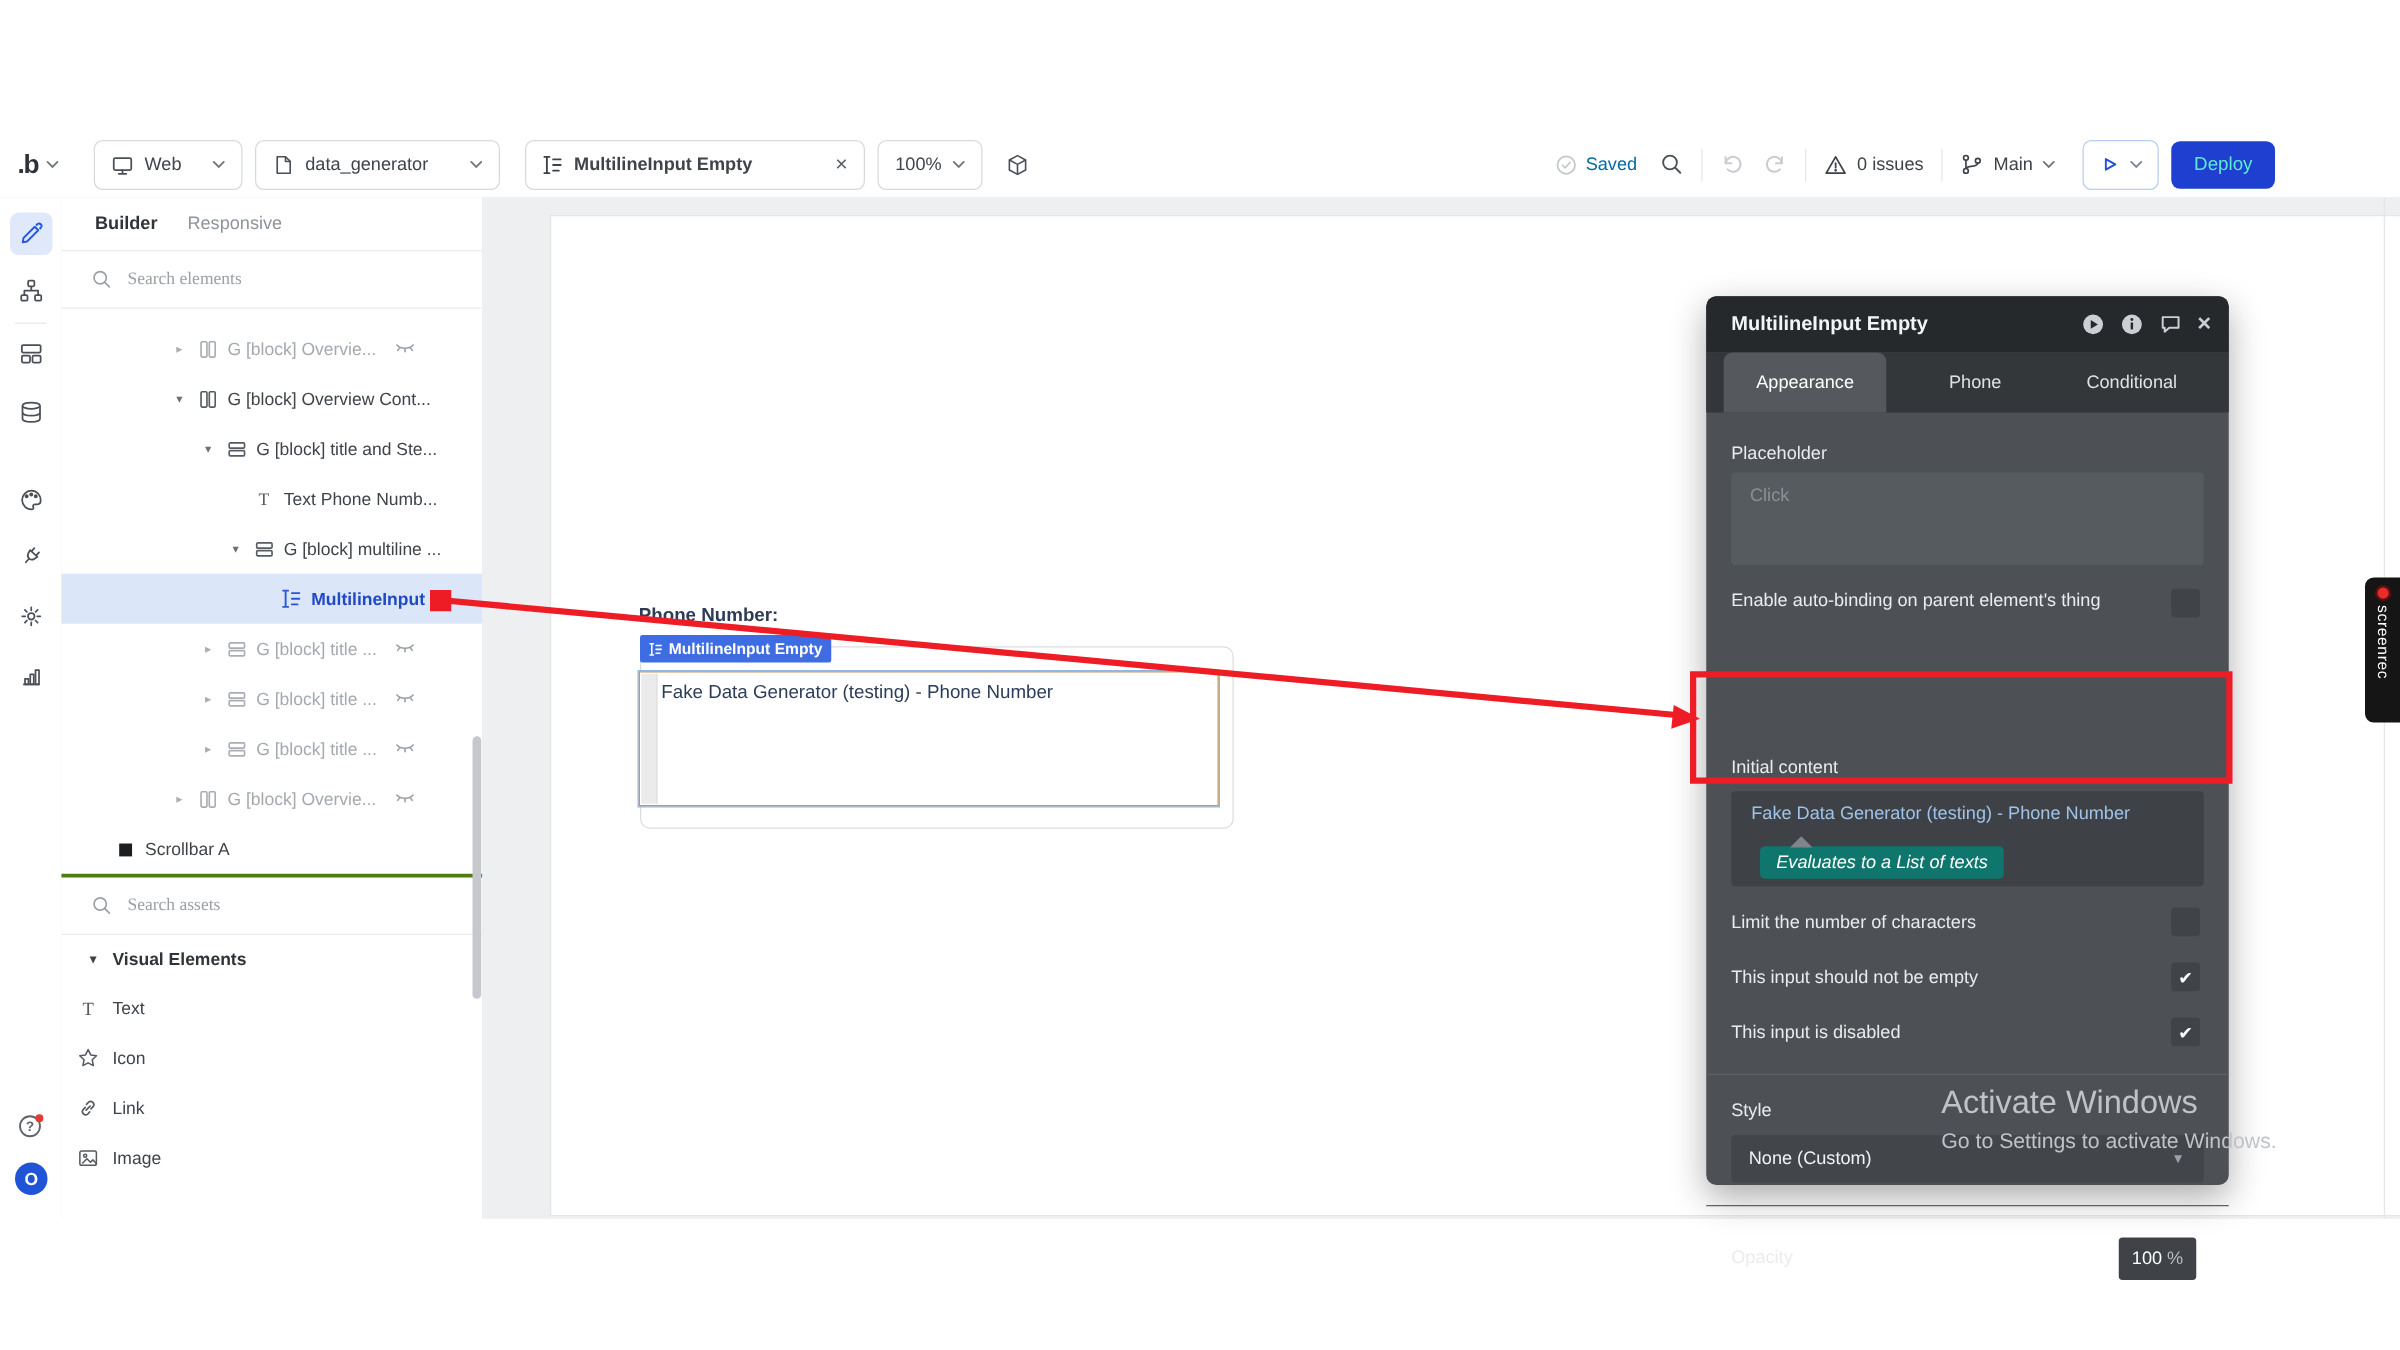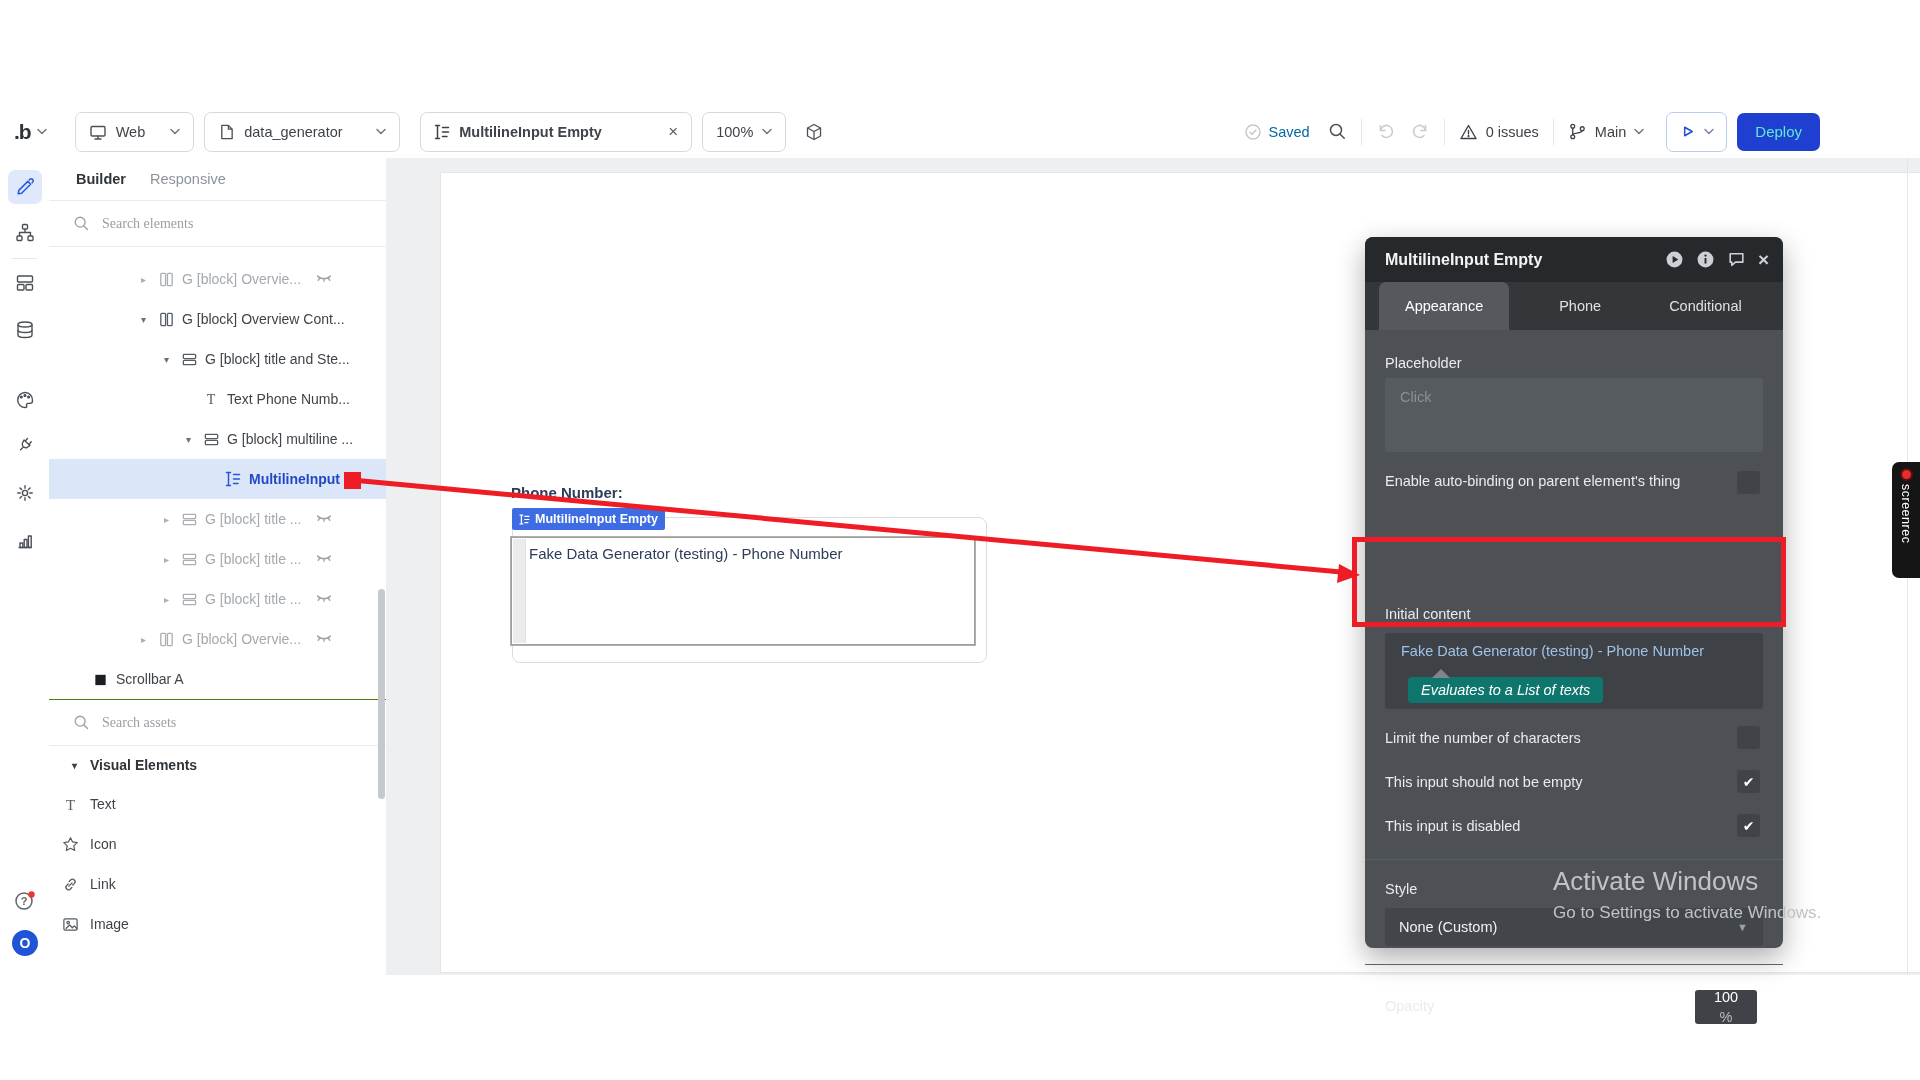--- a/index.html
+++ b/index.html
@@ -46,21 +46,21 @@
   .tw{width:13px;font-size:10px;color:#6a7177;text-align:center;flex:none;}
   .ticon{width:18px;height:18px;color:#565c63;}
   .hiddenrow{color:#a3a9af;}
   .hiddenrow .ticon,.hiddenrow .tw{color:#a9aeb4;}
   .sel{background:#dbe7f8;color:#2149c5;font-weight:bold;}
   .sel .ticon{color:#2b55d6;}
   .pl22{padding-left:22px}.pl88{padding-left:88px}.pl111{padding-left:111px}
   .pl133{padding-left:133px}.pl155{padding-left:155px}
   .eyeic{margin-left:8px;color:#9aa0a6;}
   .thumb{position:absolute;right:1px;top:342px;width:7px;height:210px;background:#c5c9cd;border-radius:4px;}
-  .assets-search{border-top:1px solid #4d7c0f;}
+  .assets-search{border-top:3px solid #4d7c0f;}
   .vehead{height:38px;display:flex;align-items:center;gap:9px;padding-left:19px;font-size:14px;color:#2f3439;font-weight:bold;}
   .vehead .tw{color:#3c4247}
   .vrow{display:flex;align-items:center;height:40px;gap:11px;padding-left:12px;font-size:14px;color:#3e444a;}
   .vrow .ticon{color:#555b61}
 
   
   .canvasbg{position:absolute;left:386px;top:158px;width:1534px;height:817px;background:#edeff0;}
   .page{position:absolute;left:440px;top:172px;width:1480px;height:801px;background:#fff;
         border:1px solid #e3e5e7;border-right:none;box-sizing:border-box;}
   .fieldlabel{position:absolute;left:511px;top:484px;font-size:15px;font-weight:bold;color:#2d3c57;}
@@ -92,21 +92,21 @@
        display:flex;align-items:center;justify-content:center;color:#fff;font-size:14px;}
   .tooltip{position:absolute;left:43px;top:347px;background:#0f766e;color:#fff;border-radius:4px;
            padding:5px 13px;font-size:14.5px;z-index:5;font-style:italic;}
   .tooltip:before{content:"";position:absolute;left:24px;top:-8px;border-left:9px solid transparent;
                   border-right:9px solid transparent;border-bottom:9px solid #7f858a;}
   .pdivider{position:absolute;left:0;width:418px;height:1px;background:#5c6165;}
   .ddown{position:absolute;left:20px;width:378px;height:38px;background:#42464a;border-radius:3px;
          display:flex;align-items:center;padding:0 14px;box-sizing:border-box;color:#f0f2f3;gap:44px;}
   .ddown .tw{margin-left:auto;color:#9aa0a5;font-size:11px;}
   .opbox{position:absolute;left:330px;width:62px;height:34px;background:#3f4347;border-radius:3px;
-         display:flex;align-items:center;justify-content:center;gap:4px;color:#fff;flex-direction:column;}
+         display:flex;align-items:center;justify-content:center;gap:4px;color:#fff;}
   .opbox .unit{color:#b9bdc0;}
 
   
   .redbox{position:absolute;left:1352px;top:537px;width:434px;height:90px;border:5px solid #ee1c25;z-index:20;box-sizing:border-box;}
   .arrowsvg{position:absolute;left:0;top:0;z-index:30;pointer-events:none;}
   .watermark{position:absolute;z-index:40;color:#c0c3c6;pointer-events:none;}
   .wm1{left:1553px;top:866px;font-size:26px;}
   .wm2{left:1553px;top:903px;font-size:17px;}
   .screenrec{position:absolute;left:1892px;top:462px;width:28px;height:116px;background:#151515;
              border-radius:7px 0 0 7px;z-index:50;display:flex;flex-direction:column;align-items:center;padding-top:6px;box-sizing:border-box;}

